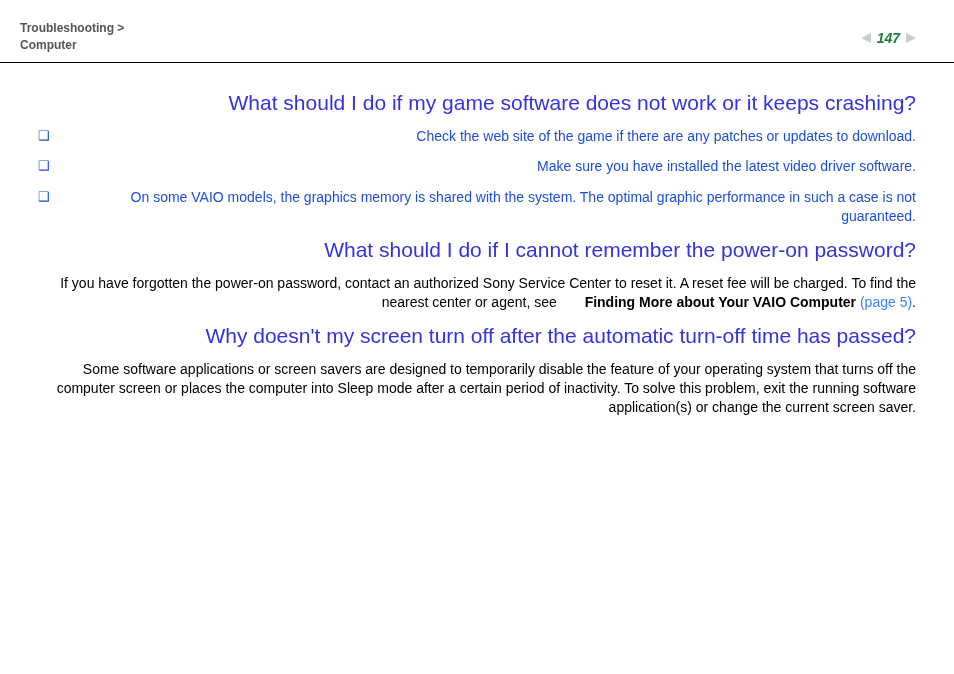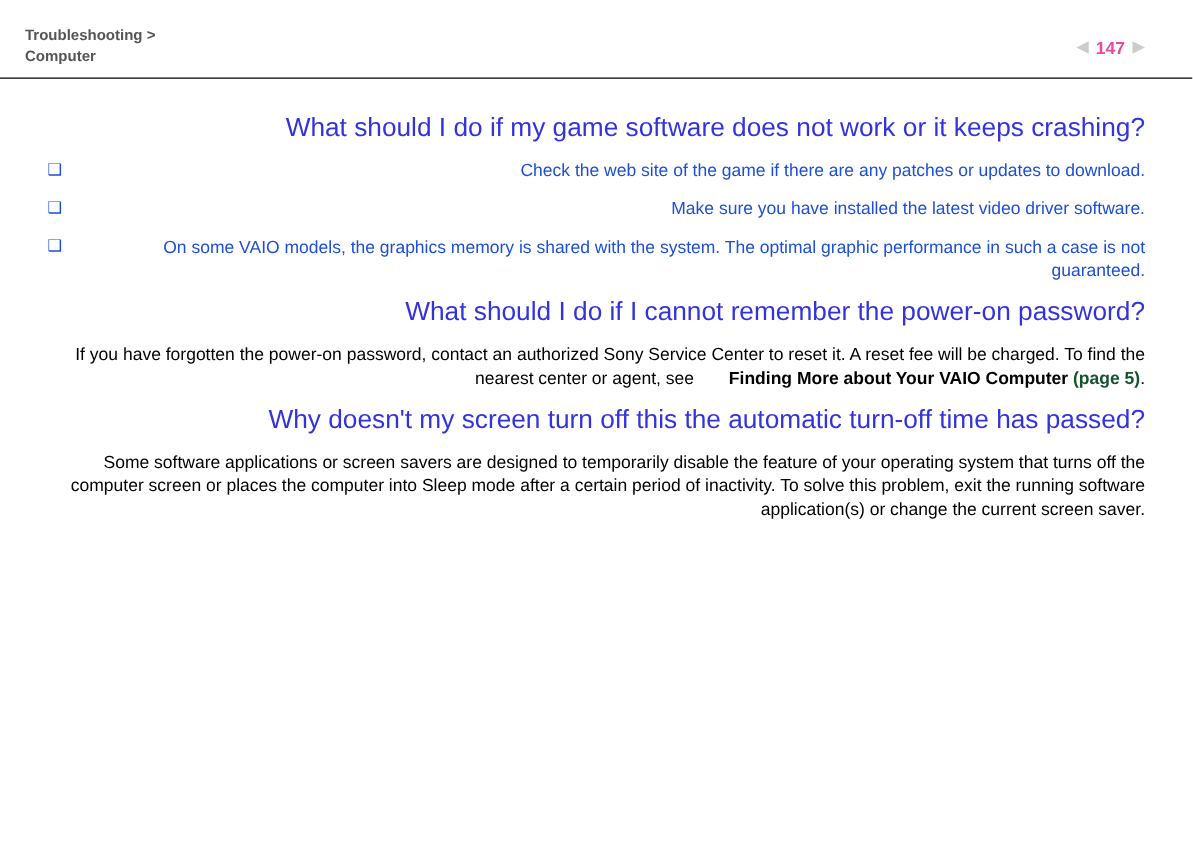--- a/index.html
+++ b/index.html
@@ -25,21 +25,22 @@
     }
     .page-nav {
       display: flex;
       align-items: center;
       gap: 6px;
       margin-top: 10px;
     }
     .page-num {
       font-size: 14px;
       font-weight: bold;
-      color: #ec4899;
+      font-style: italic;
+      color: #15803d;
     }
     .nav-arrow {
       display: inline-block;
       width: 0;
       height: 0;
     }
     .nav-arrow.left {
       border-top: 5px solid transparent;
       border-bottom: 5px solid transparent;
       border-right: 10px solid #ccc;
@@ -80,22 +81,22 @@
       font-size: 13px;
     }
     p.body-text {
       font-size: 14px;
       color: #000;
       line-height: 1.35;
       margin-bottom: 12px;
     }
     .bold { font-weight: bold; padding-left: 24px; }
     .link-ref {
-      font-weight: bold;
-      color: #14532d;
+      font-weight: normal;
+      color: #3b82f6;
     }
   </style>
 </head>
 <body>
 
 <div class="header">
   <div class="breadcrumb">
     <div>Troubleshooting &gt;</div>
     <div>Computer</div>
   </div>
@@ -113,16 +114,16 @@
     <li>Check the web site of the game if there are any patches or updates to download.</li>
     <li>Make sure you have installed the latest video driver software.</li>
     <li>On some VAIO models, the graphics memory is shared with the system. The optimal graphic performance in such a case is not guaranteed.</li>
   </ul>
 
   <h2 class="heading">What should I do if I cannot remember the power-on password?</h2>
   <p class="body-text">
     <span>If you have forgotten the power-on password, contact an authorized Sony Service Center to reset it. A reset fee will be charged. To find the nearest center or agent, see </span><span class="bold">Finding More about Your VAIO Computer </span><span class="link-ref">(page 5)</span><span>.</span>
   </p>
 
-  <h2 class="heading">Why doesn't my screen turn off this the automatic turn-off time has passed?</h2>
+  <h2 class="heading">Why doesn't my screen turn off after the automatic turn-off time has passed?</h2>
   <p class="body-text">Some software applications or screen savers are designed to temporarily disable the feature of your operating system that turns off the computer screen or places the computer into Sleep mode after a certain period of inactivity. To solve this problem, exit the running software application(s) or change the current screen saver.</p>
 
 </div>
 
 </body></html>

